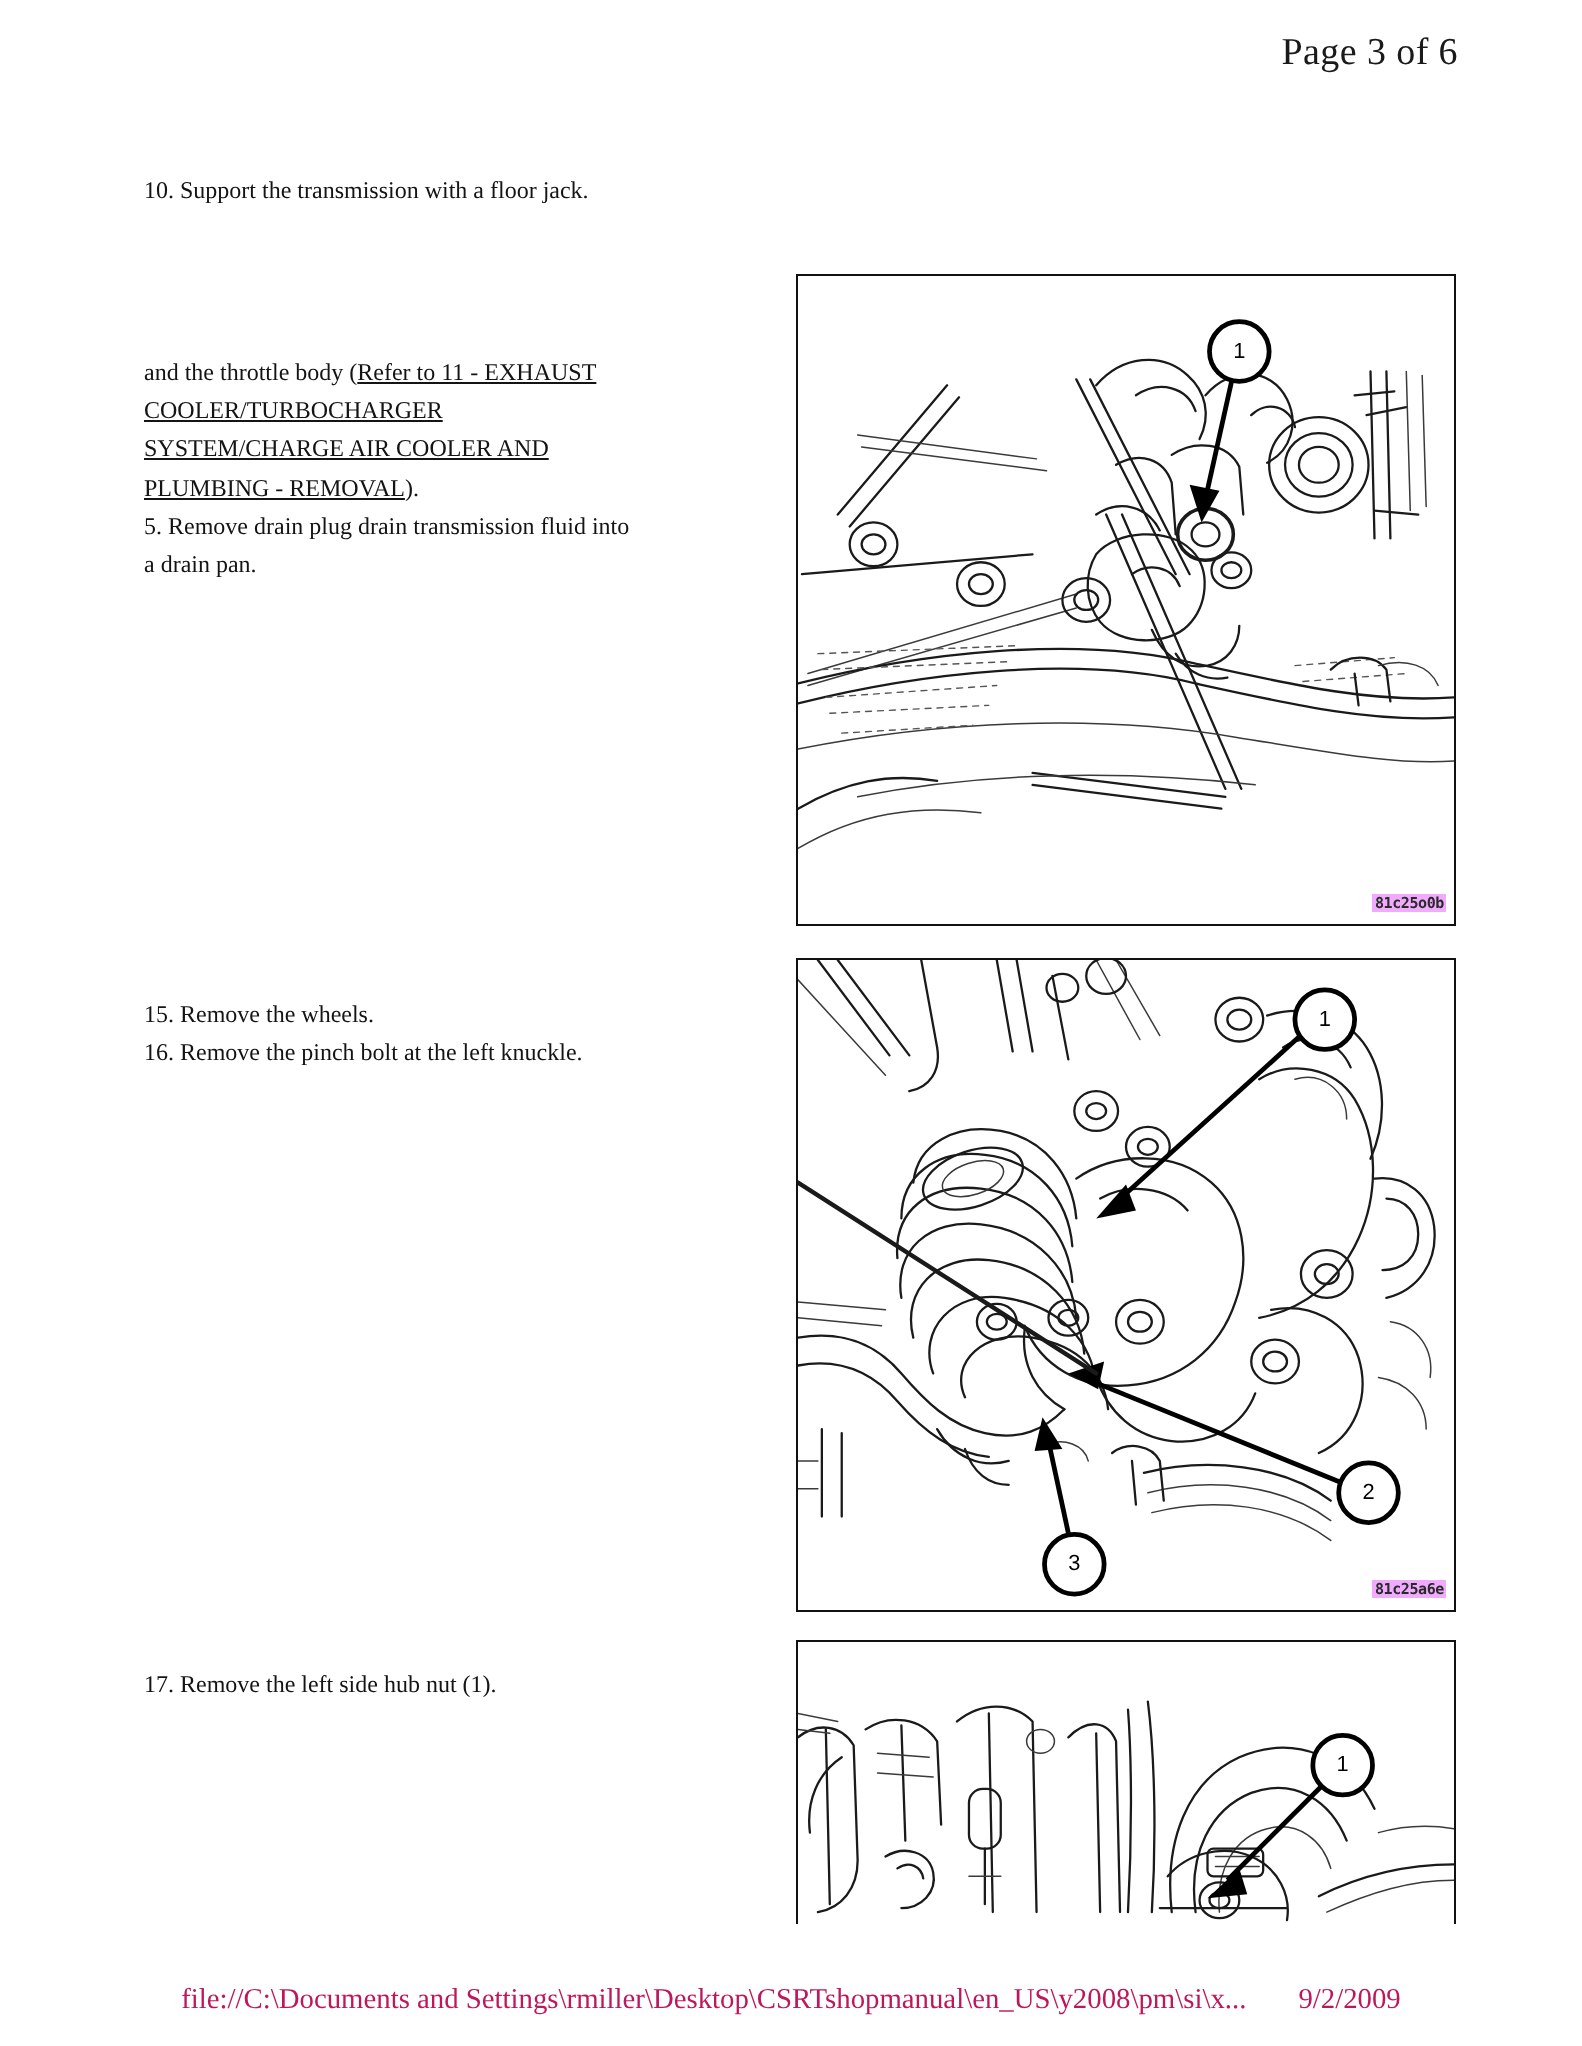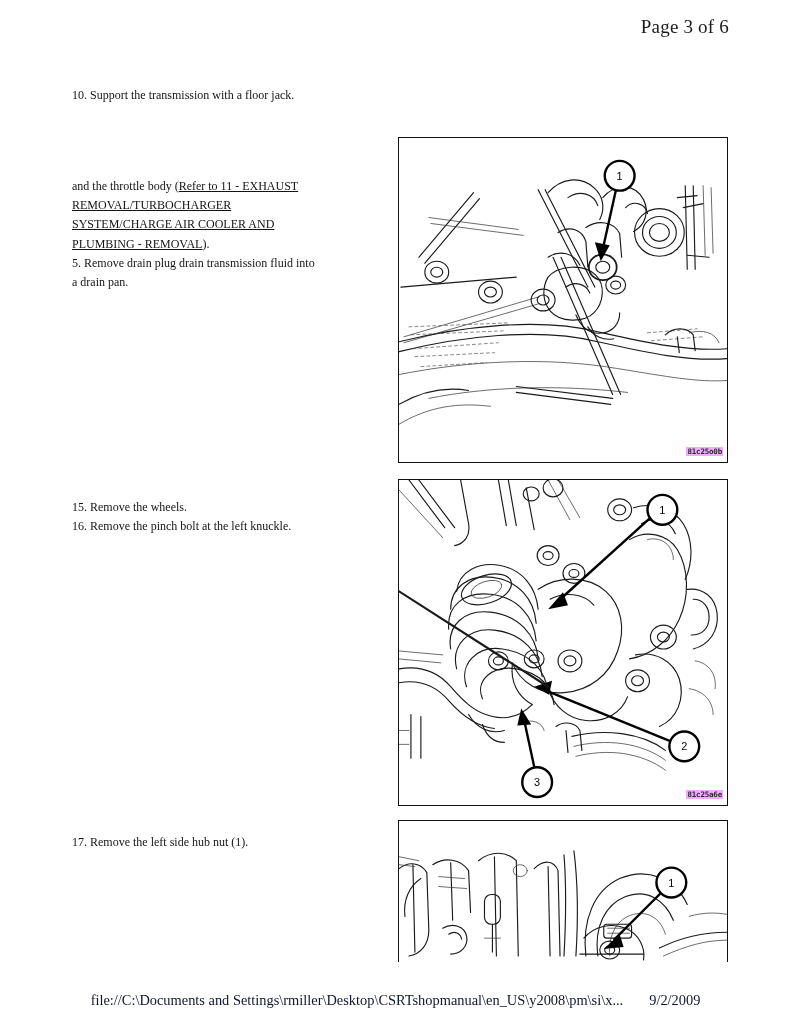--- a/index.html
+++ b/index.html
@@ -83,21 +83,21 @@
   }
 
   
   .page-footer {
     position: absolute;
     left: 0;
     right: 0;
     bottom: 14px;
     text-align: center;
     font-size: 14.4px;
-    color: #0f172a;
+    color: #be185d;
     white-space: nowrap;
   }
   .page-footer .path { }
   .page-footer .date { margin-left: 26px; }
 
   
   .ln { fill: none; stroke: #1a1a1a; stroke-width: 1.15; stroke-linecap: round; stroke-linejoin: round; }
   .ln-thin { fill: none; stroke: #3a3a3a; stroke-width: 0.75; stroke-linecap: round; stroke-linejoin: round; }
   .ln-dash { fill: none; stroke: #555; stroke-width: 0.7; stroke-dasharray: 3 3; stroke-linecap: round; }
   .callout-c { fill: #ffffff; stroke: #000000; stroke-width: 2.4; }
@@ -113,21 +113,21 @@
   <div class="page-header">Page 3 of 6</div>
 
   <div class="steps" id="steps-block-1">
     <p>10. Support the transmission with a floor jack.</p>
   </div>
 
   <div class="steps" id="steps-block-2">
     <p>
       <span>and the throttle body (</span><span class="u">Refer to 11 - EXHAUST</span>
     </p>
-    <p class="u">REMOVAL/TURBOCHARGER</p>
+    <p class="u">COOLER/TURBOCHARGER</p>
     <p class="u">SYSTEM/CHARGE AIR COOLER AND</p>
     <p>
       <span class="u">PLUMBING - REMOVAL</span><span>).</span>
     </p>
     <p>5. Remove drain plug drain transmission fluid into</p>
     <p>a drain pan.</p>
   </div>
 
   <div class="steps" id="steps-block-3">
     <p>15. Remove the wheels.</p>

